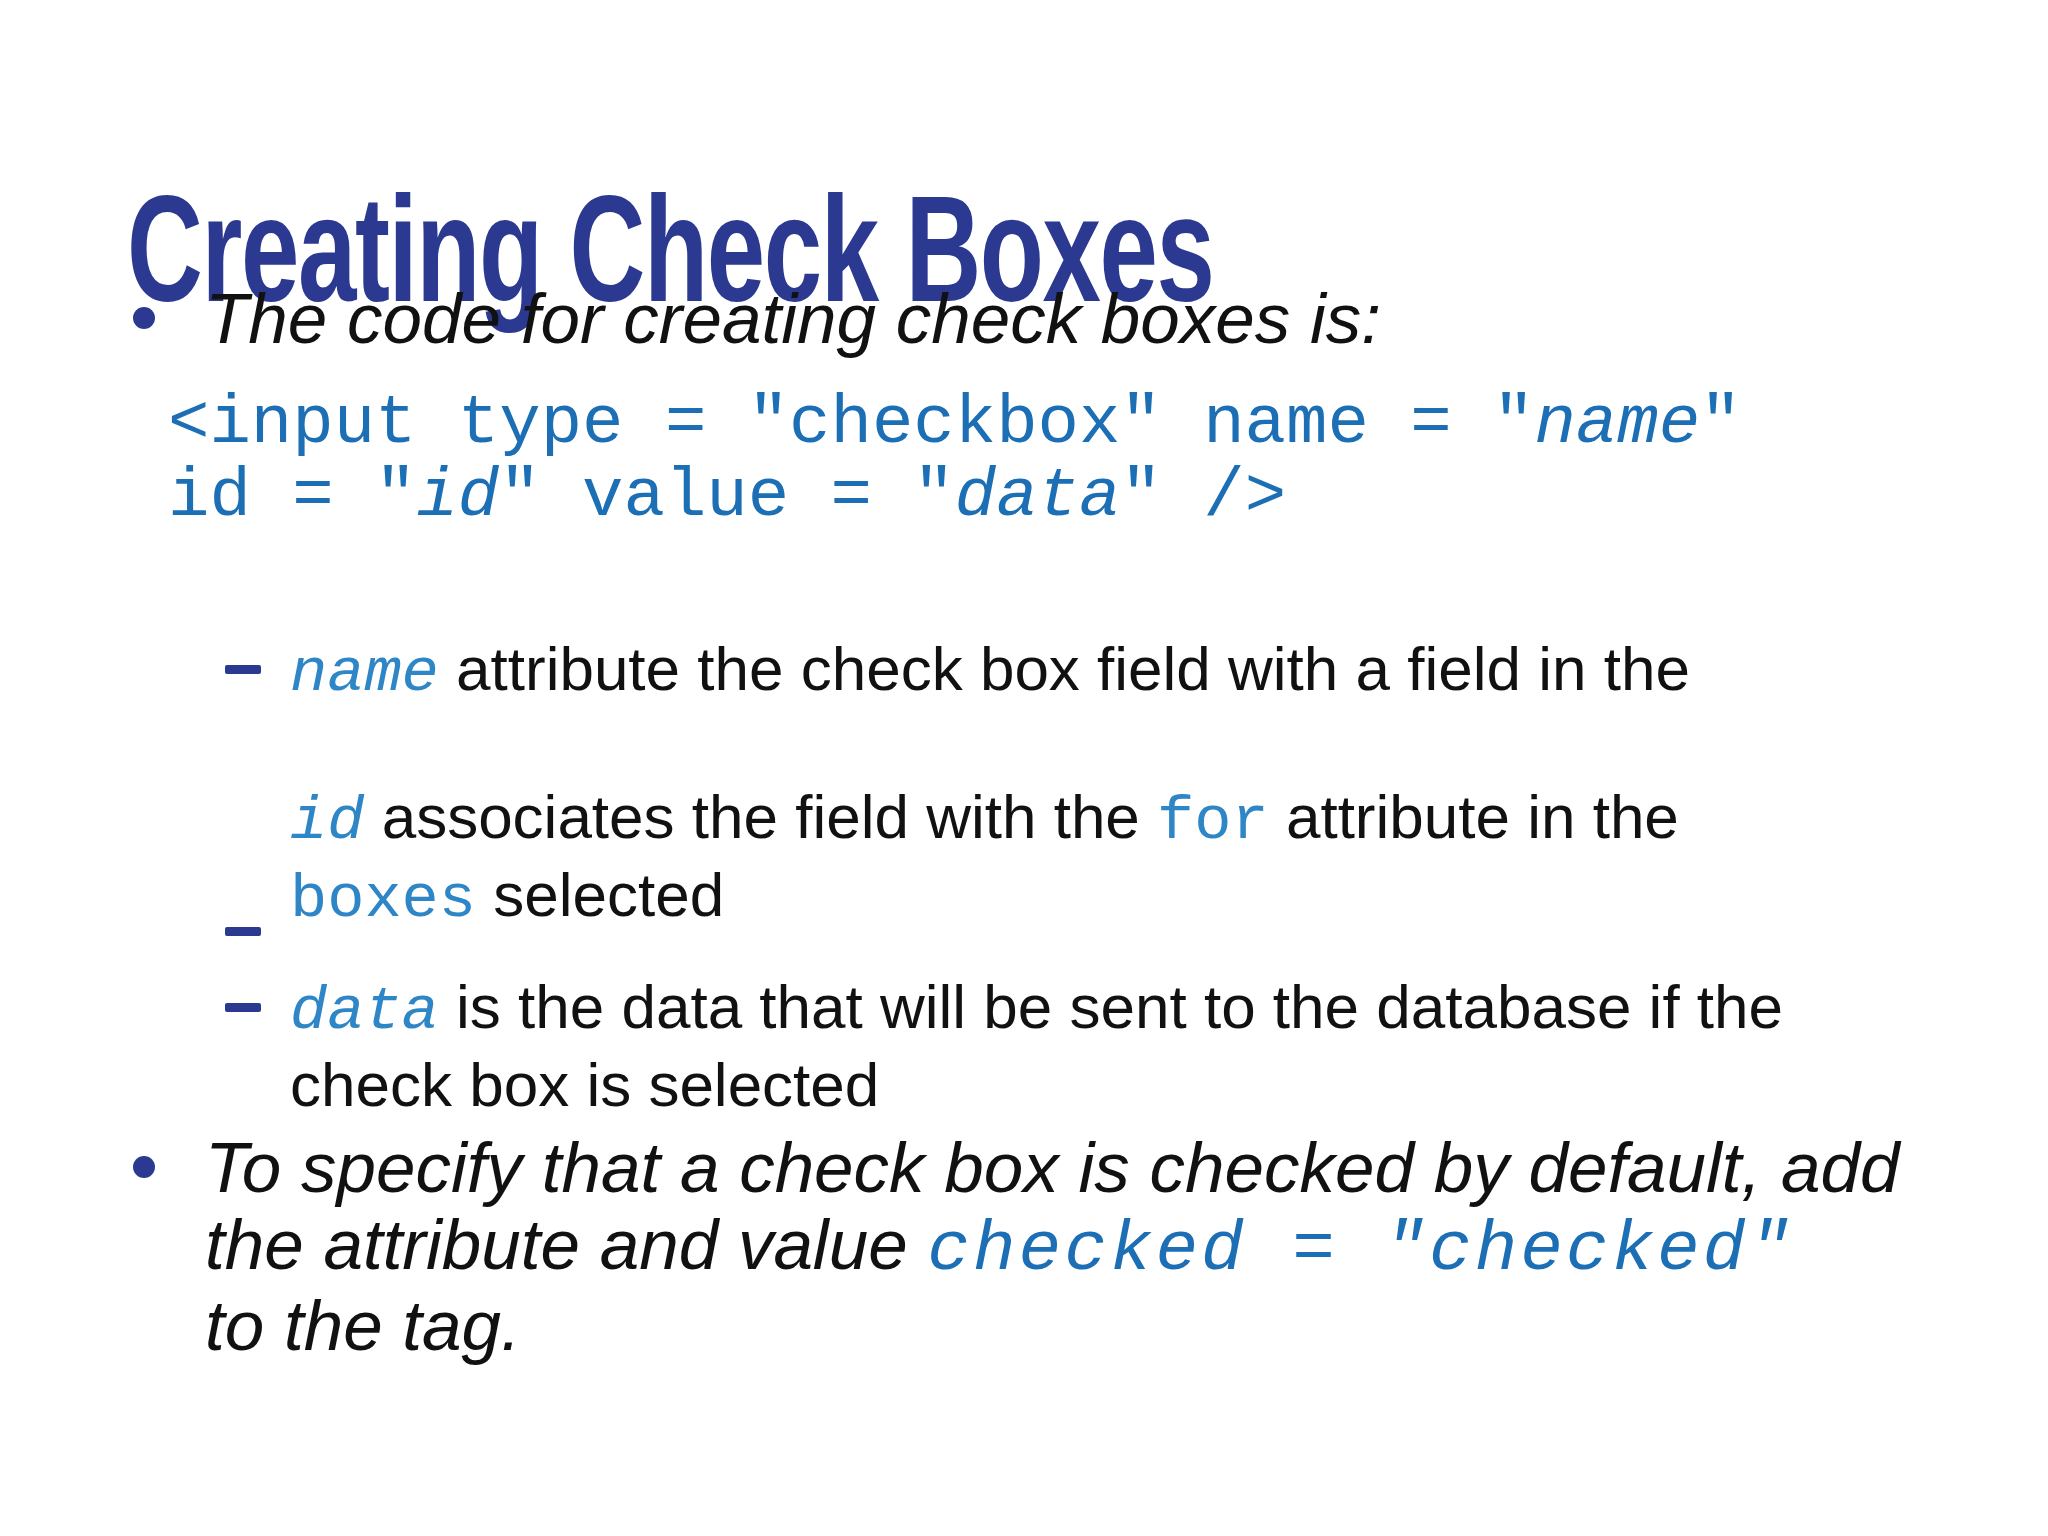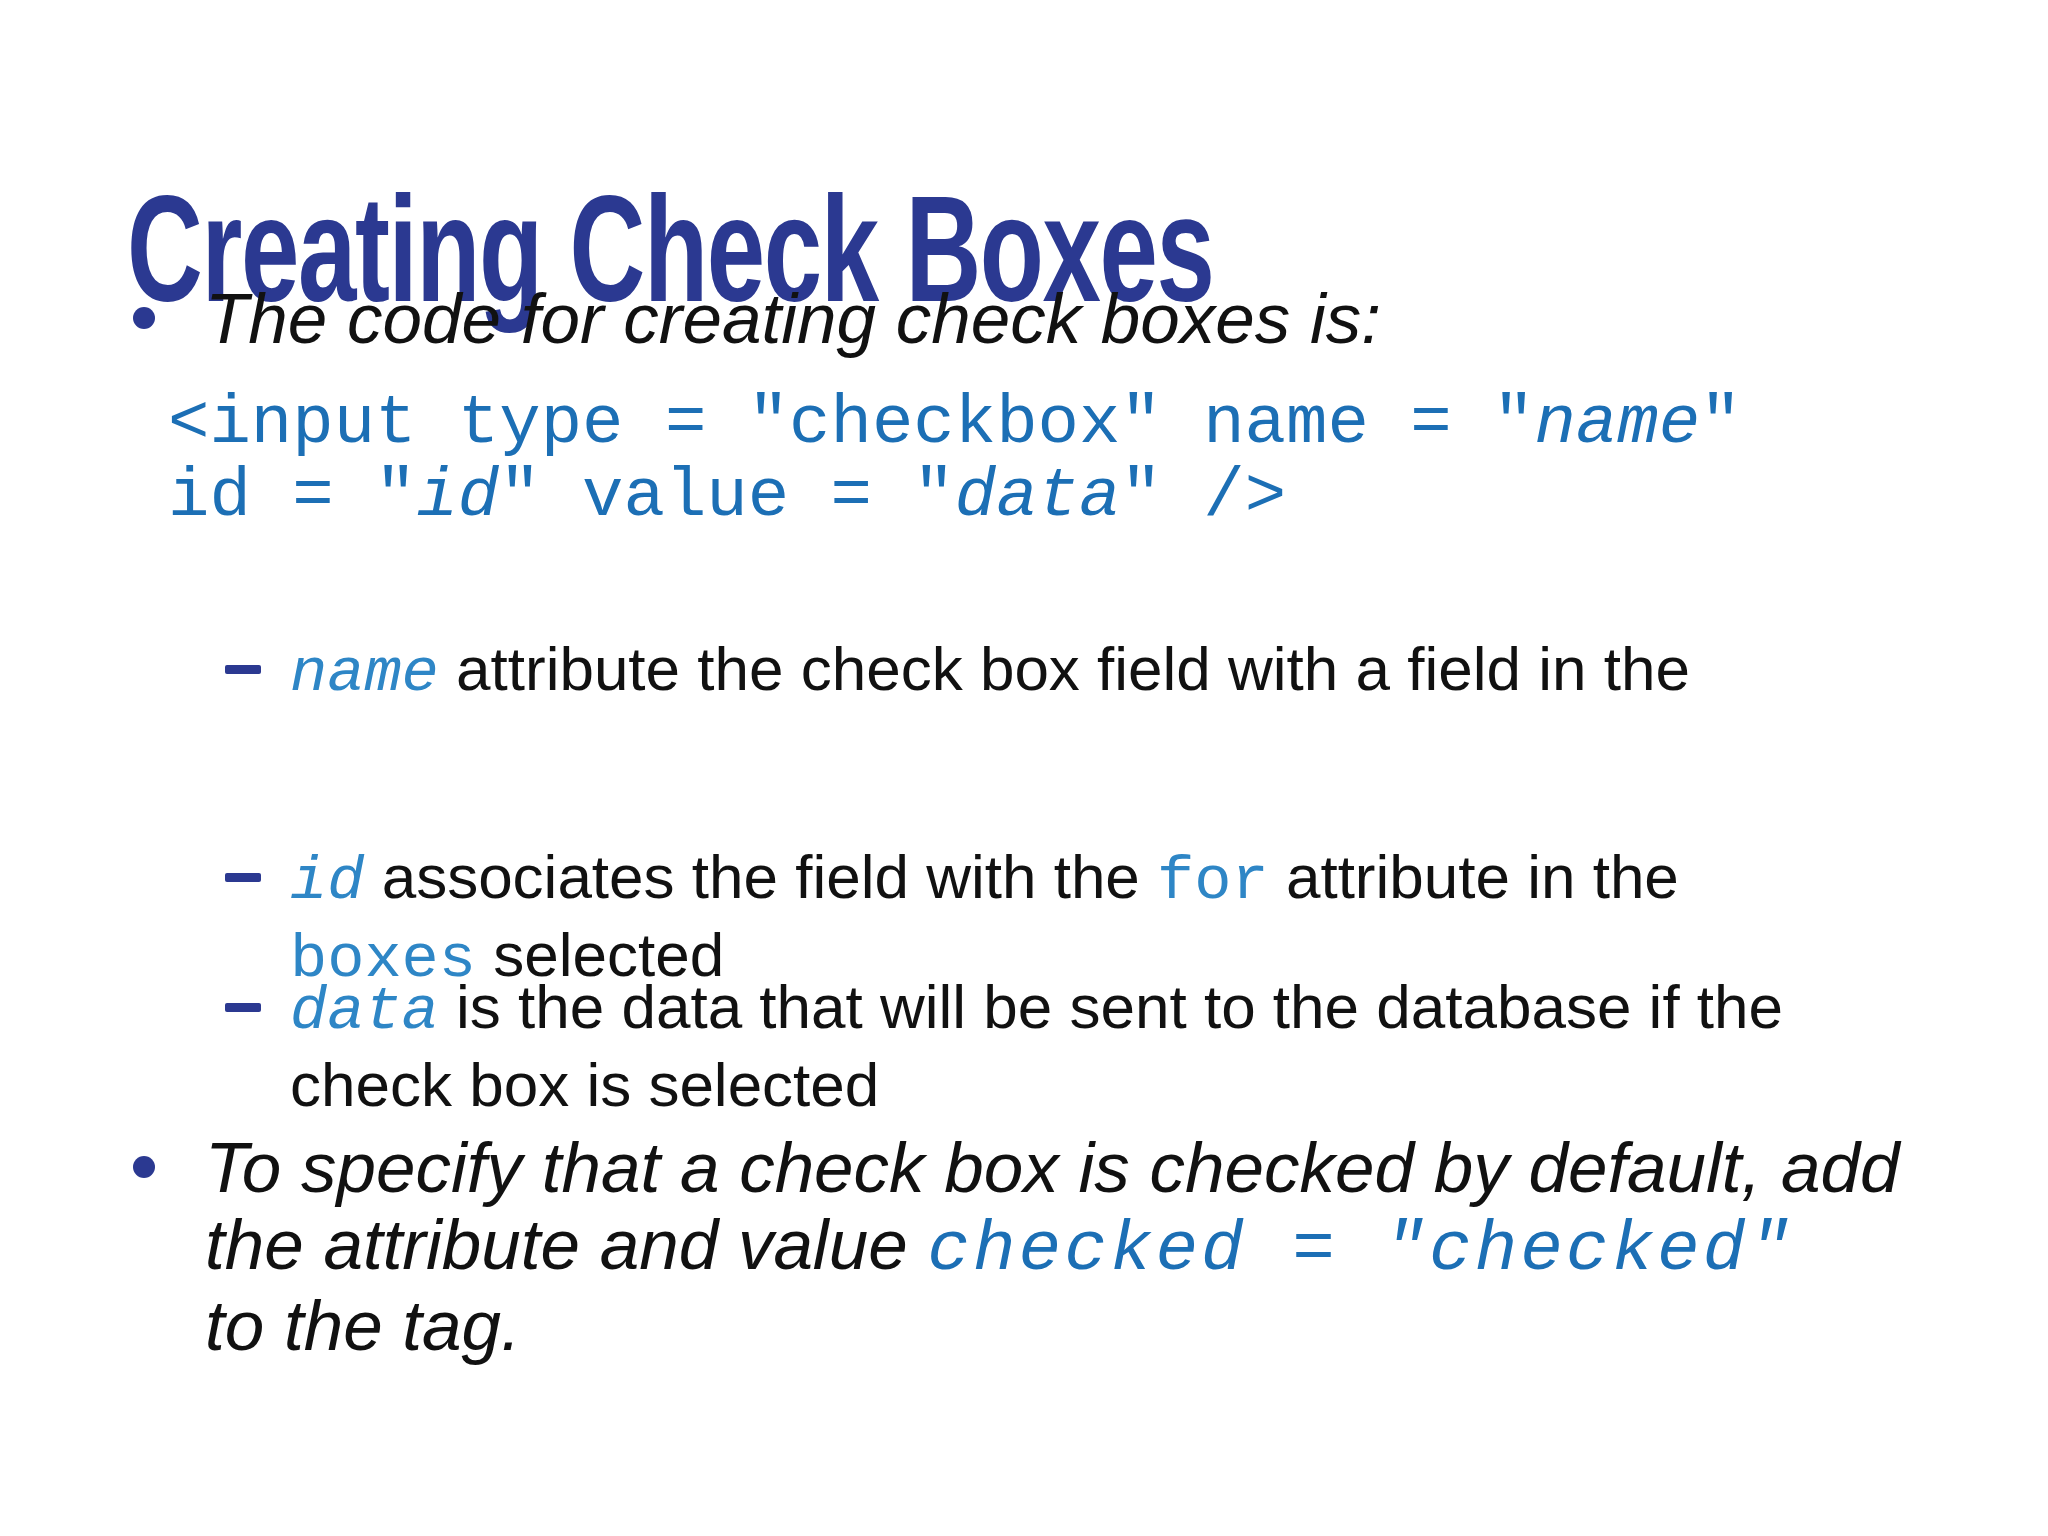--- a/index.html
+++ b/index.html
@@ -70,21 +70,21 @@
     top: 542px;
     font-size: 71px;
     line-height: 1;
   }
   .sub-row {
     left: 225px;
     font-size: 62px;
     line-height: 1.17;
   }
   #row-sub1 { top: 633px; }
-  #row-sub2 { top: 841px; }
+  #row-sub2 { top: 781px; align-items: flex-end; }
   #row-sub3 { top: 971px; }
   .l2-marker {
     flex: 0 0 65px;
   }
   .dash {
     width: 36px;
     height: 9px;
     border-radius: 2px;
     background: var(--marker-blue, #2B3991);
     margin-top: 32px;

